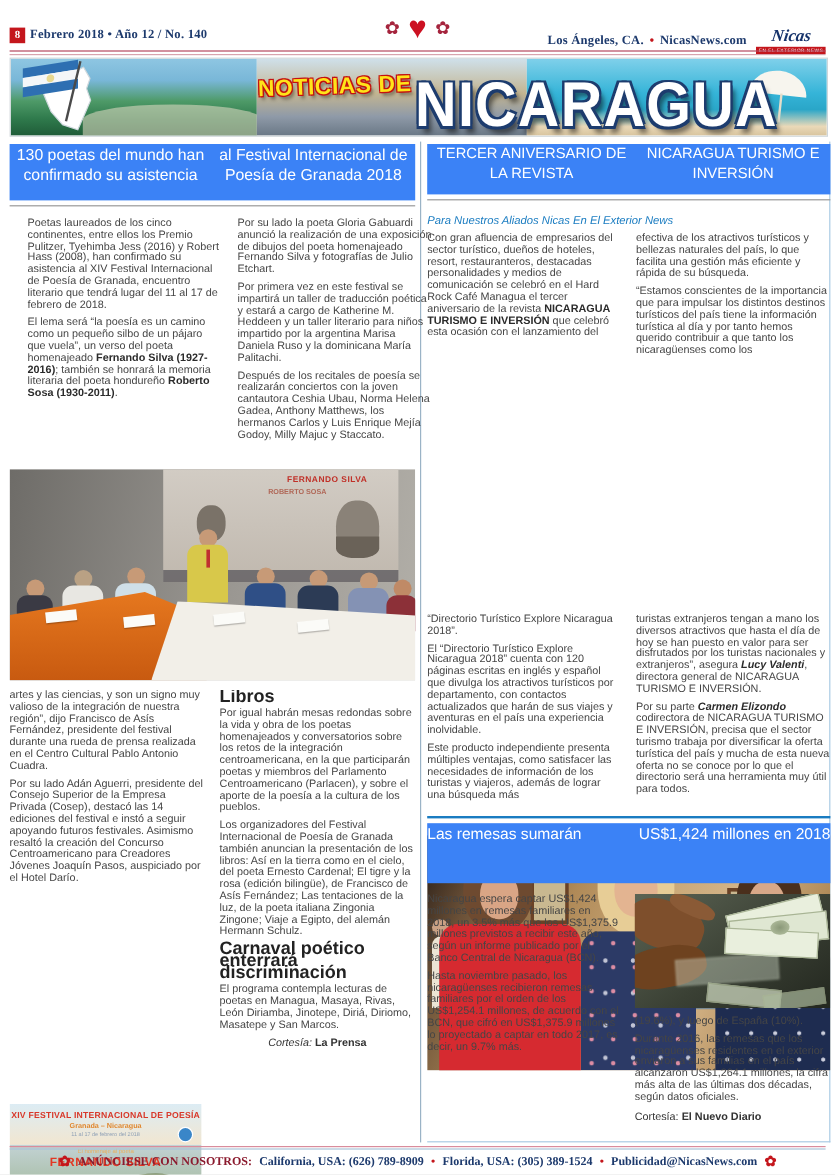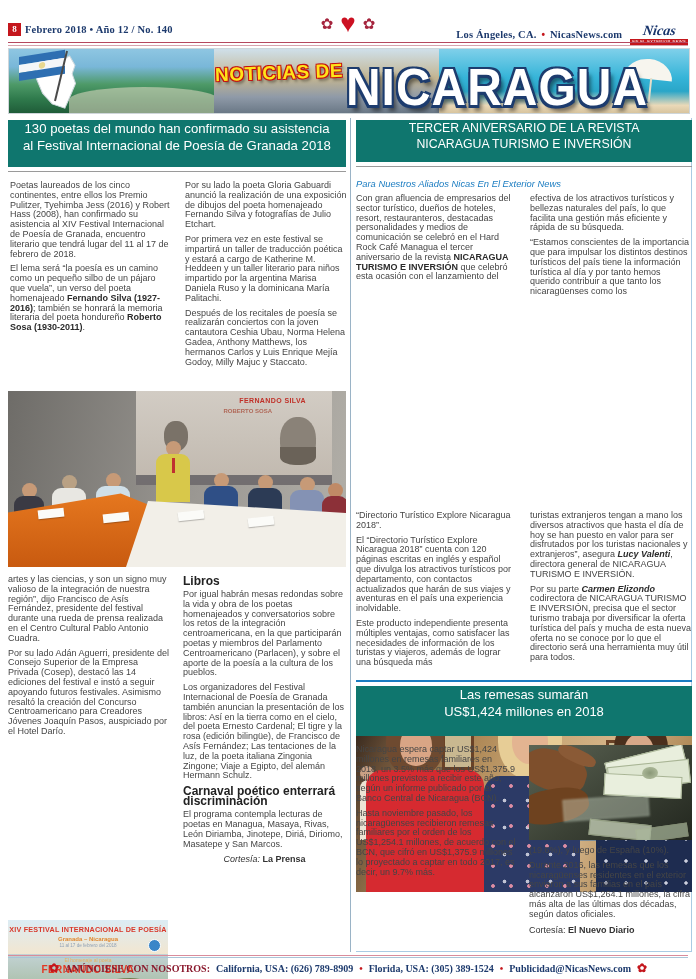--- a/index.html
+++ b/index.html
@@ -36,47 +36,47 @@
       letter-spacing:.5px;transform:rotate(-2deg);z-index:3;
       text-shadow:-1px -1px 0 #c41111,1px -1px 0 #c41111,-1px 1px 0 #c41111,1px 1px 0 #c41111,2px 3px 3px rgba(0,0,0,.45)}
   .bn-title{left:296px;top:7px;width:384px;text-align:center;font:bold 47px "Liberation Sans",sans-serif;
       color:#fff;letter-spacing:1px;transform:scale(1.02,1.12);transform-origin:center top;z-index:3;
       text-shadow:-2px -2px 0 #1d3c6e,2px -2px 0 #1d3c6e,-2px 2px 0 #1d3c6e,2px 2px 0 #1d3c6e,4px 5px 4px rgba(0,0,0,.5)}
   .bn-umb{right:16px;top:10px;width:48px;height:20px;background:#f7f5ee;
       border-radius:100% 100% 0 0 / 200% 200% 0 0;transform:rotate(6deg);z-index:2}
   .bn-umb-pole{right:38px;top:29px;width:2px;height:24px;background:#e4ddc9;transform:rotate(6deg);z-index:2}
 
   
-  .hl-box{background:#0f766e;color:#fff;text-align:center;display:flex;flex-direction:column;justify-content:flex-start}
+  .hl-box{background:#3b82f6;color:#fff;text-align:center;display:flex;flex-direction:row;justify-content:space-between}
   .hl1{left:8px;top:120px;width:338px;height:47px;font-size:13.2px;line-height:17px}
   .hl2{left:356px;top:120px;width:336px;height:42px;font-size:12.3px;line-height:16px}
   .hl3{left:356px;top:686px;width:336px;height:50px;font-size:13px;line-height:17px}
   .grule{height:1px;background:#9a9a9a}
   .r1{left:8px;top:171px;width:338px}
   .r2{left:356px;top:166px;width:336px}
   .brule{left:356px;top:680px;width:336px;height:2px;background:#1a7cc1}
   .vdiv{left:350px;top:118px;width:1px;height:834px;background:#9ab3c6}
   .vedge{left:691px;top:118px;width:1px;height:834px;background:#aacbe4}
   .bblue{left:356px;top:951px;width:336px;height:1px;background:#aacbe4}
 
   
   .cols{display:flex;gap:12px;align-items:flex-start;overflow:hidden}
   .col{width:163px}
   .bp{margin:0 0 5px;font-size:9px;line-height:9.8px;color:#454545;text-align:left}
   .bp b{color:#2b2b2b}
   .bi{font-style:italic}
-  .bh{font-weight:bold;color:#222;font-size:12px;line-height:10px;margin:1px 0 4px}
+  .bh{font-weight:bold;color:#222;font-size:15px;line-height:10px;margin:1px 0 4px}
   .byline{left:356px;top:178px;font:italic 9.4px "Liberation Sans",sans-serif;color:#1a7cc1}
   .credit{font-size:9px;color:#333;margin-top:5px}
   .credit .cl{font-style:italic}
   .credit .cn{font-weight:bold}
   .credit .cni{font-weight:bold;}
   .cred-center{text-align:center}
 
-  .c1{left:10px;top:181px;width:338px;height:209px}
+  .c1{left:23px;top:181px;width:338px;height:209px}
   .c2{left:8px;top:575px;width:338px;height:376px}
   .t1{left:356px;top:194px;width:336px;height:114px}
   .t2{left:356px;top:511px;width:336px;height:167px}
   .t3{left:356px;top:745px;width:336px;height:205px}
 
   
   .photo{overflow:hidden;position:relative}
   .ph1{left:8px;top:391px;width:338px;height:176px}
   .pp-wall{position:absolute;inset:0;background:linear-gradient(100deg,#6e6c68 0%,#9a9792 55%,#b2afa8 100%)}
   .pp-screen{position:absolute;left:128px;top:0;width:196px;height:94px;

